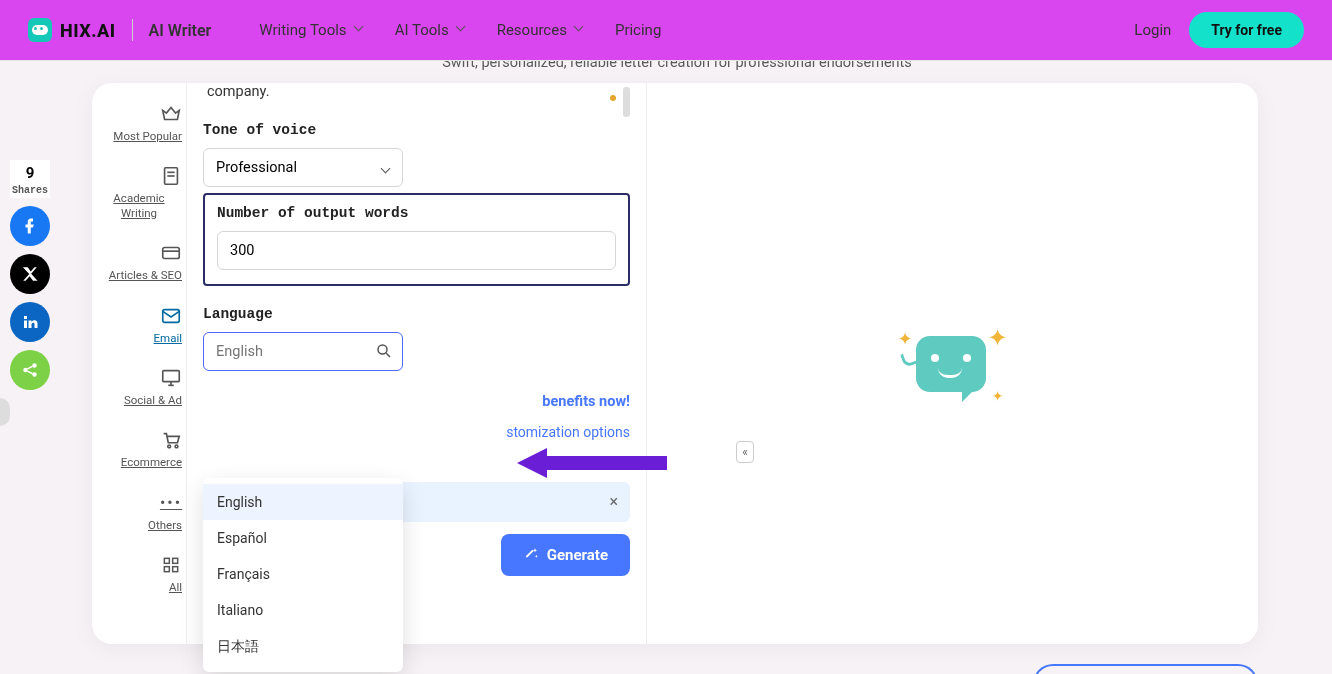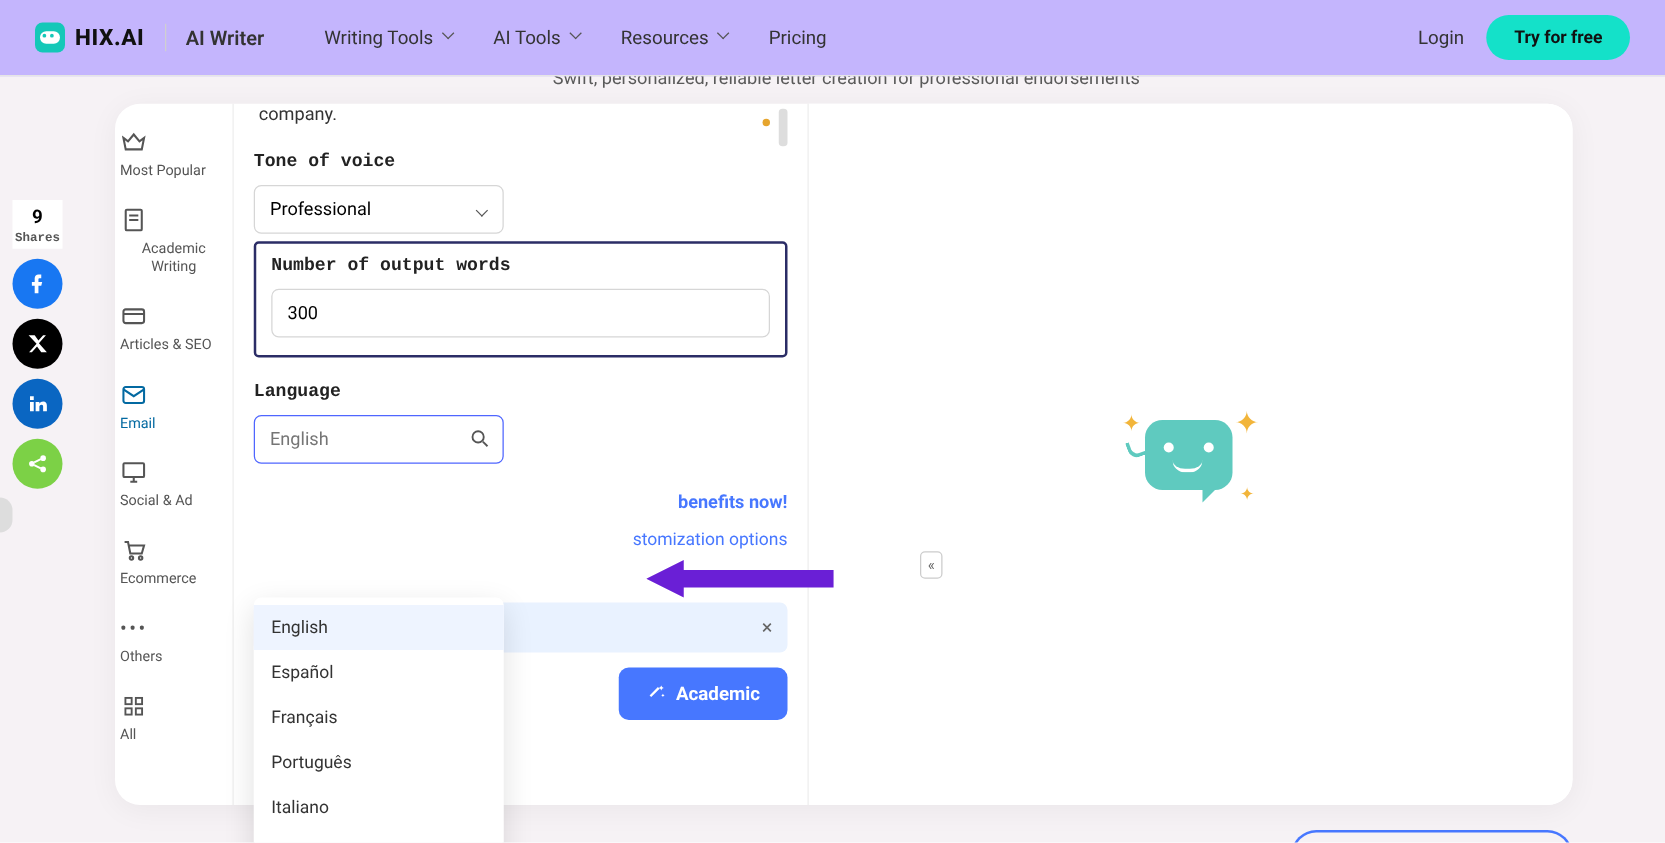--- a/index.html
+++ b/index.html
@@ -1,19 +1,19 @@
 <!DOCTYPE html>
 <html><head>
 <meta charset="utf-8">
 <style>
 * { margin:0; padding:0; box-sizing:border-box; font-family:-apple-system,BlinkMacSystemFont,"Segoe UI",Roboto,sans-serif; }
 body { width:1332px; height:674px; background:#f6f2f5; overflow:hidden; position:relative; }
 
 
-.header { position:absolute; top:0; left:0; right:0; height:61px; background:#c4b5fd; border-bottom:1px solid #e5e5e5; display:flex; align-items:center; padding:0 28px; z-index:100; }
+.header { position:absolute; top:0; left:0; right:0; height:61px; background:#d946ef; border-bottom:1px solid #e5e5e5; display:flex; align-items:center; padding:0 28px; z-index:100; }
 .logo-wrap { display:flex; align-items:center; gap:0; }
 .logo-badge { width:24px; height:24px; background:#14c8b8; border-radius:6px; display:flex; align-items:center; justify-content:center; margin-right:8px; position:relative; }
 .logo-badge::before { content:''; width:16px; height:10px; background:#fff; border-radius:5px; display:block; }
 .logo-badge::after { content:''; position:absolute; width:3px; height:3px; background:#14c8b8; border-radius:50%; top:9px; left:6px; box-shadow:6px 0 0 #14c8b8; }
 .logo-text { font-weight:800; font-size:18px; letter-spacing:.5px; color:#111; }
 .logo-sep { width:1px; height:22px; background:#d0d0d0; margin:0 16px; }
 .app-name { font-size:16px; font-weight:600; color:#333; }
 .nav { display:flex; gap:32px; margin-left:48px; }
 .nav-item { font-size:15px; color:#333; display:flex; gap:6px; cursor:pointer; }
 .chev { display:inline-block; width:10px; height:10px; position:relative; }
@@ -35,21 +35,21 @@
 .x { background:#000; }
 .li { background:#0a66c2; }
 .st { background:#7cd146; }
 .share-ico { width:18px; height:18px; }
 
 
 .card { position:absolute; top:83px; left:92px; right:74px; bottom:30px; background:#fff; border-radius:20px; box-shadow:0 4px 24px rgba(0,0,0,.05); display:flex; overflow:visible; }
 
 
 .sidebar { width:95px; border-right:1px solid #eee; padding:12px 0; display:flex; flex-direction:column; gap:4px; }
-.side-item { display:flex; flex-direction:column; align-items:flex-start; gap:4px; padding:8px 4px 10px; cursor:pointer; color:#555; }
+.side-item { display:flex; flex-direction:column; align-items:flex-end; gap:4px; padding:8px 4px 10px; cursor:pointer; color:#555;text-decoration:underline; }
 .side-item.active { color:#0369a1; }
 .side-ico { width:22px; height:22px; display:flex; align-items:center; justify-content:center; }
 .side-lbl { font-size:11.5px; text-align:center; line-height:1.25; }
 .dots { letter-spacing:2px; font-size:16px; }
 
 
 .form-panel { width:460px; border-right:1px solid #eee; padding:0 16px 0 16px; position:relative; display:flex; flex-direction:column; }
 .text-snip { padding:0 4px 8px; color:#333; font-size:14.5px; position:relative; }
 .scroll-ind { position:absolute; right:0; top:0; width:10px; height:40px; }
 .scroll-ind .dot { width:6px; height:6px; background:#e6a52e; border-radius:50%; position:absolute; top:12px; left:-10px; }
@@ -289,29 +289,28 @@
     <div class="banner">
       <span>ck here</span>
       <span class="close">×</span>
     </div>
 
     <div class="gen-row">
       <button class="gen-btn">
         <svg class="wand" viewBox="0 0 24 24" fill="#fff">
             <path d="M14 4l2 2-10 10-2-2L14 4zM18 2l1 2 2 1-2 1-1 2-1-2-2-1 2-1 1-2zM20 12l.7 1.3L22 14l-1.3.7L20 16l-.7-1.3L18 14l1.3-.7L20 12z"></path>
           </svg>
-        <span>Academic</span>
+        <span>Generate</span>
       </button>
     </div>
 
     <div class="dropdown">
       <div class="dd-item sel">English</div>
       <div class="dd-item">Español</div>
       <div class="dd-item">Français</div>
-      <div class="dd-item">Português</div>
       <div class="dd-item">Italiano</div>
       <div class="dd-item">日本語</div>
 
     </div>
   </section>
 
   <div class="collapse-tab">«</div>
 
   <section class="preview">
     <div class="robot-wrap">

